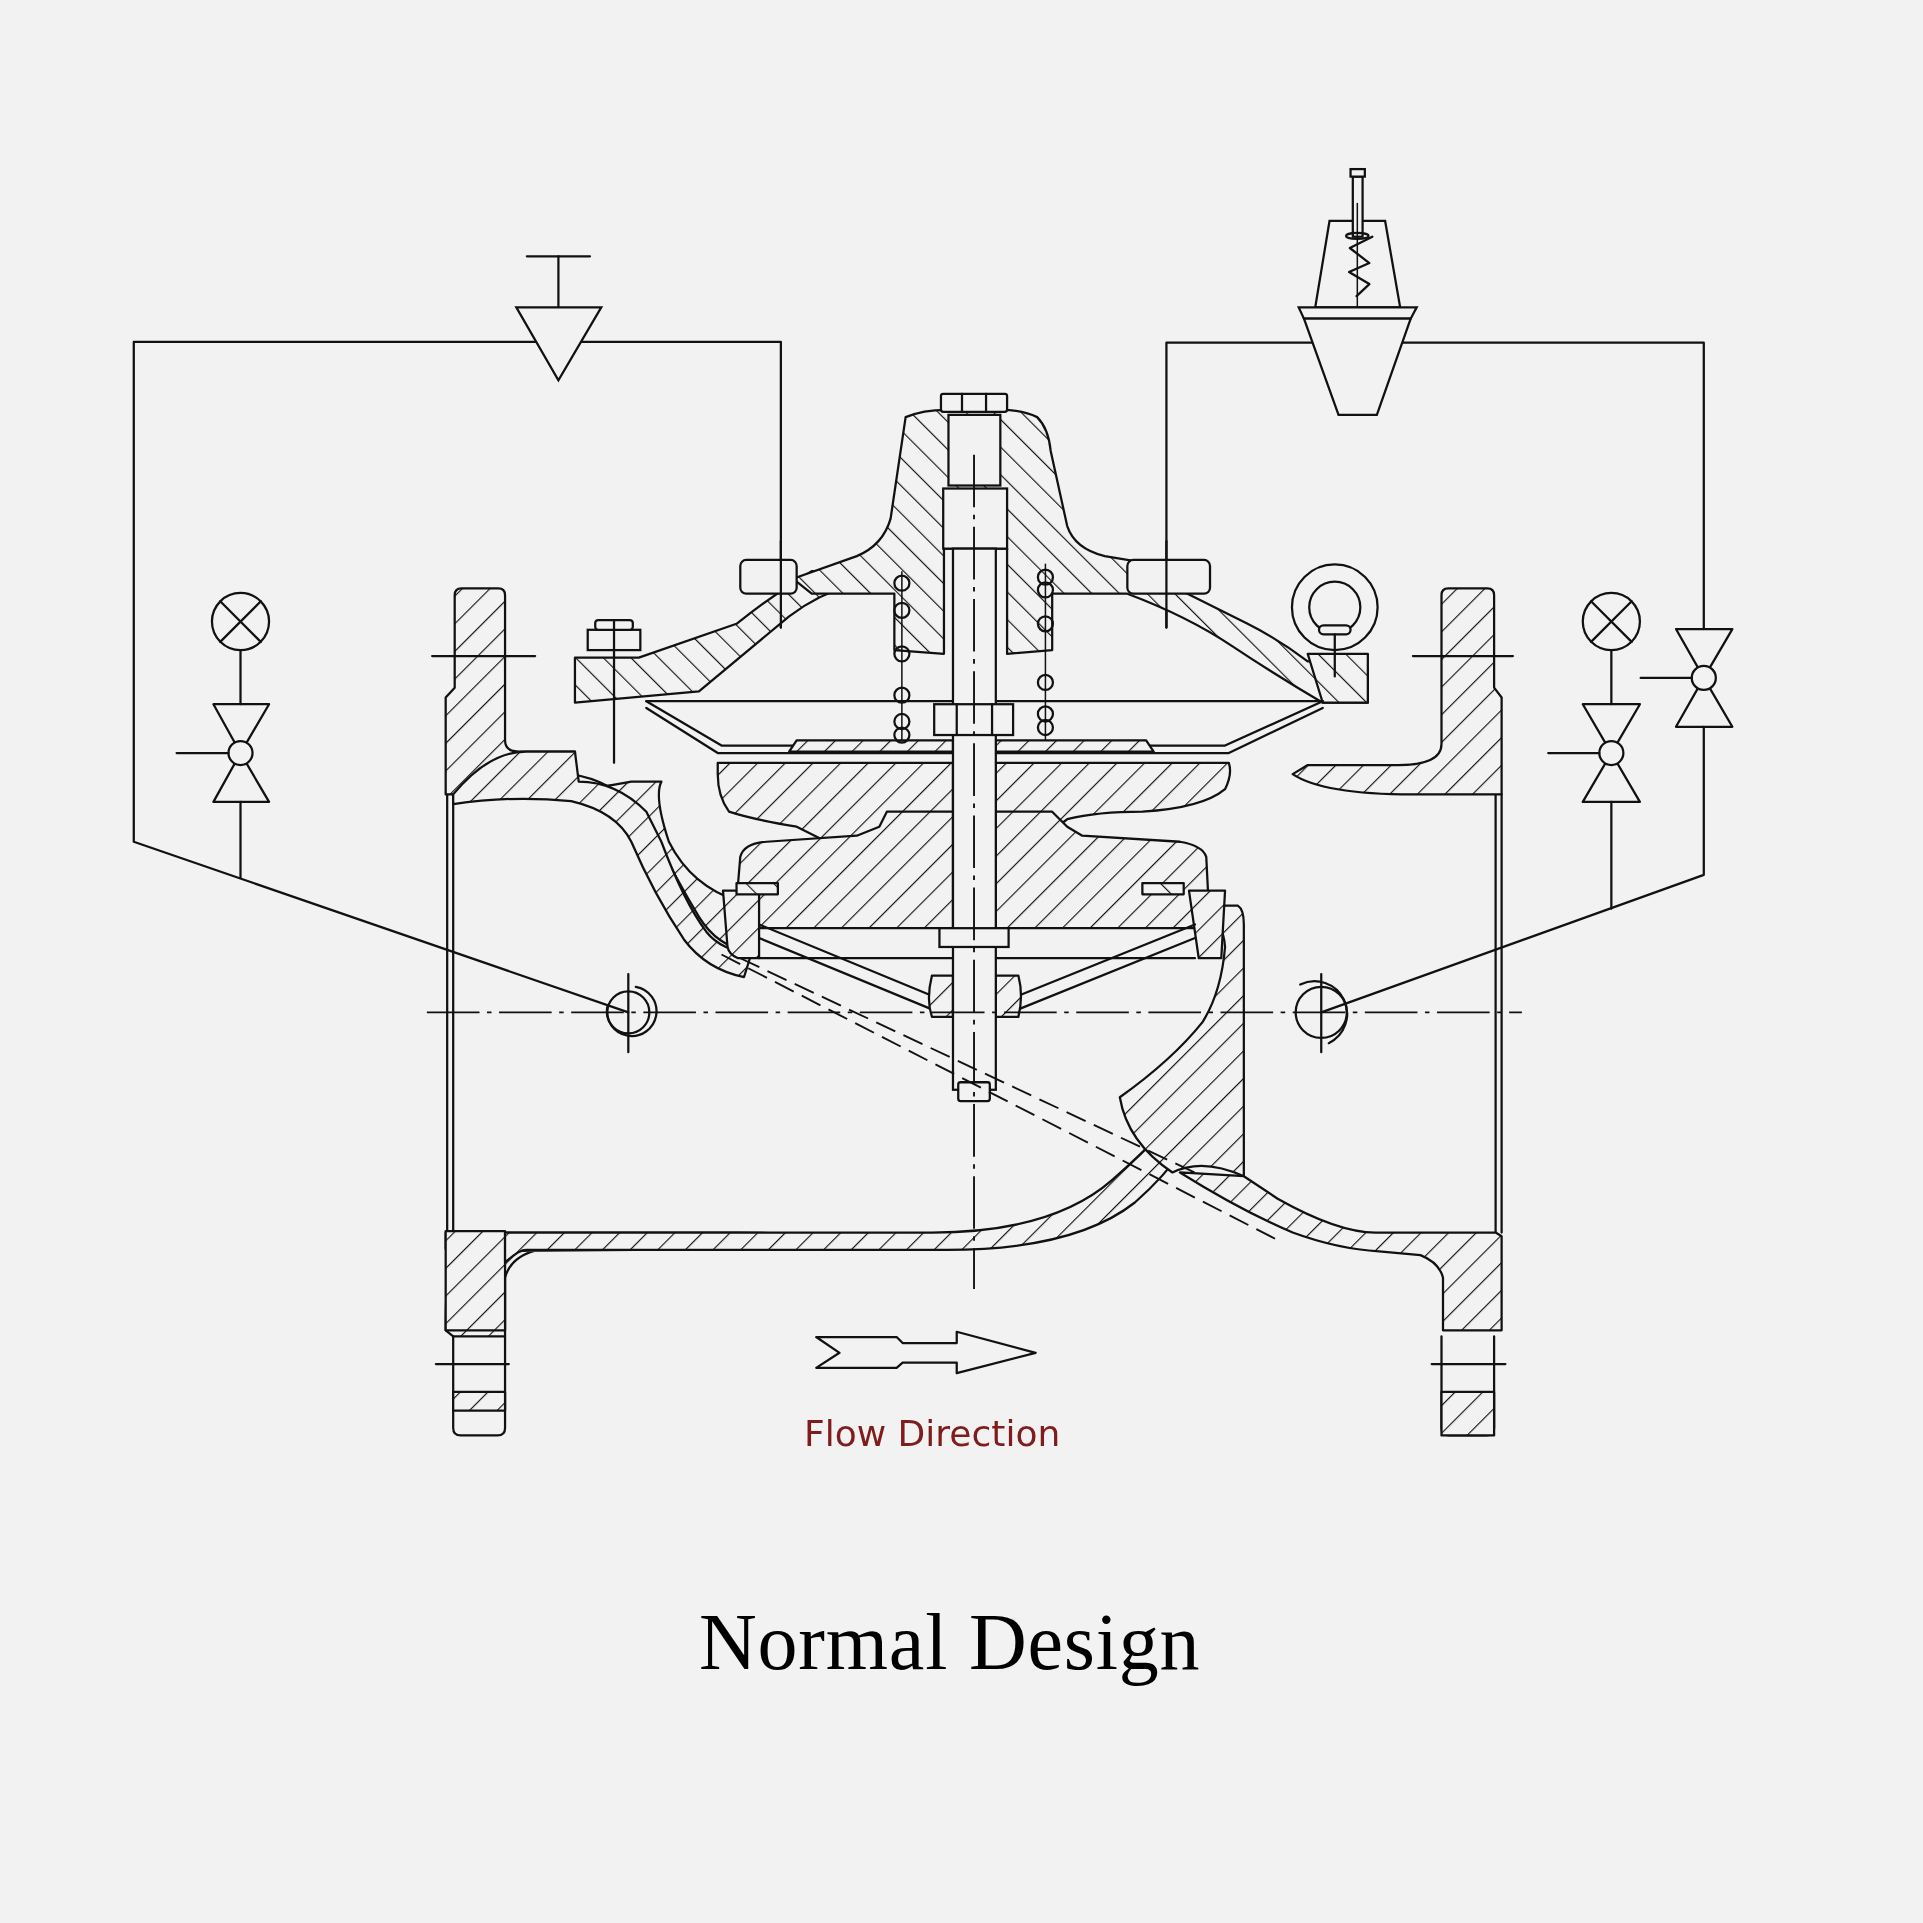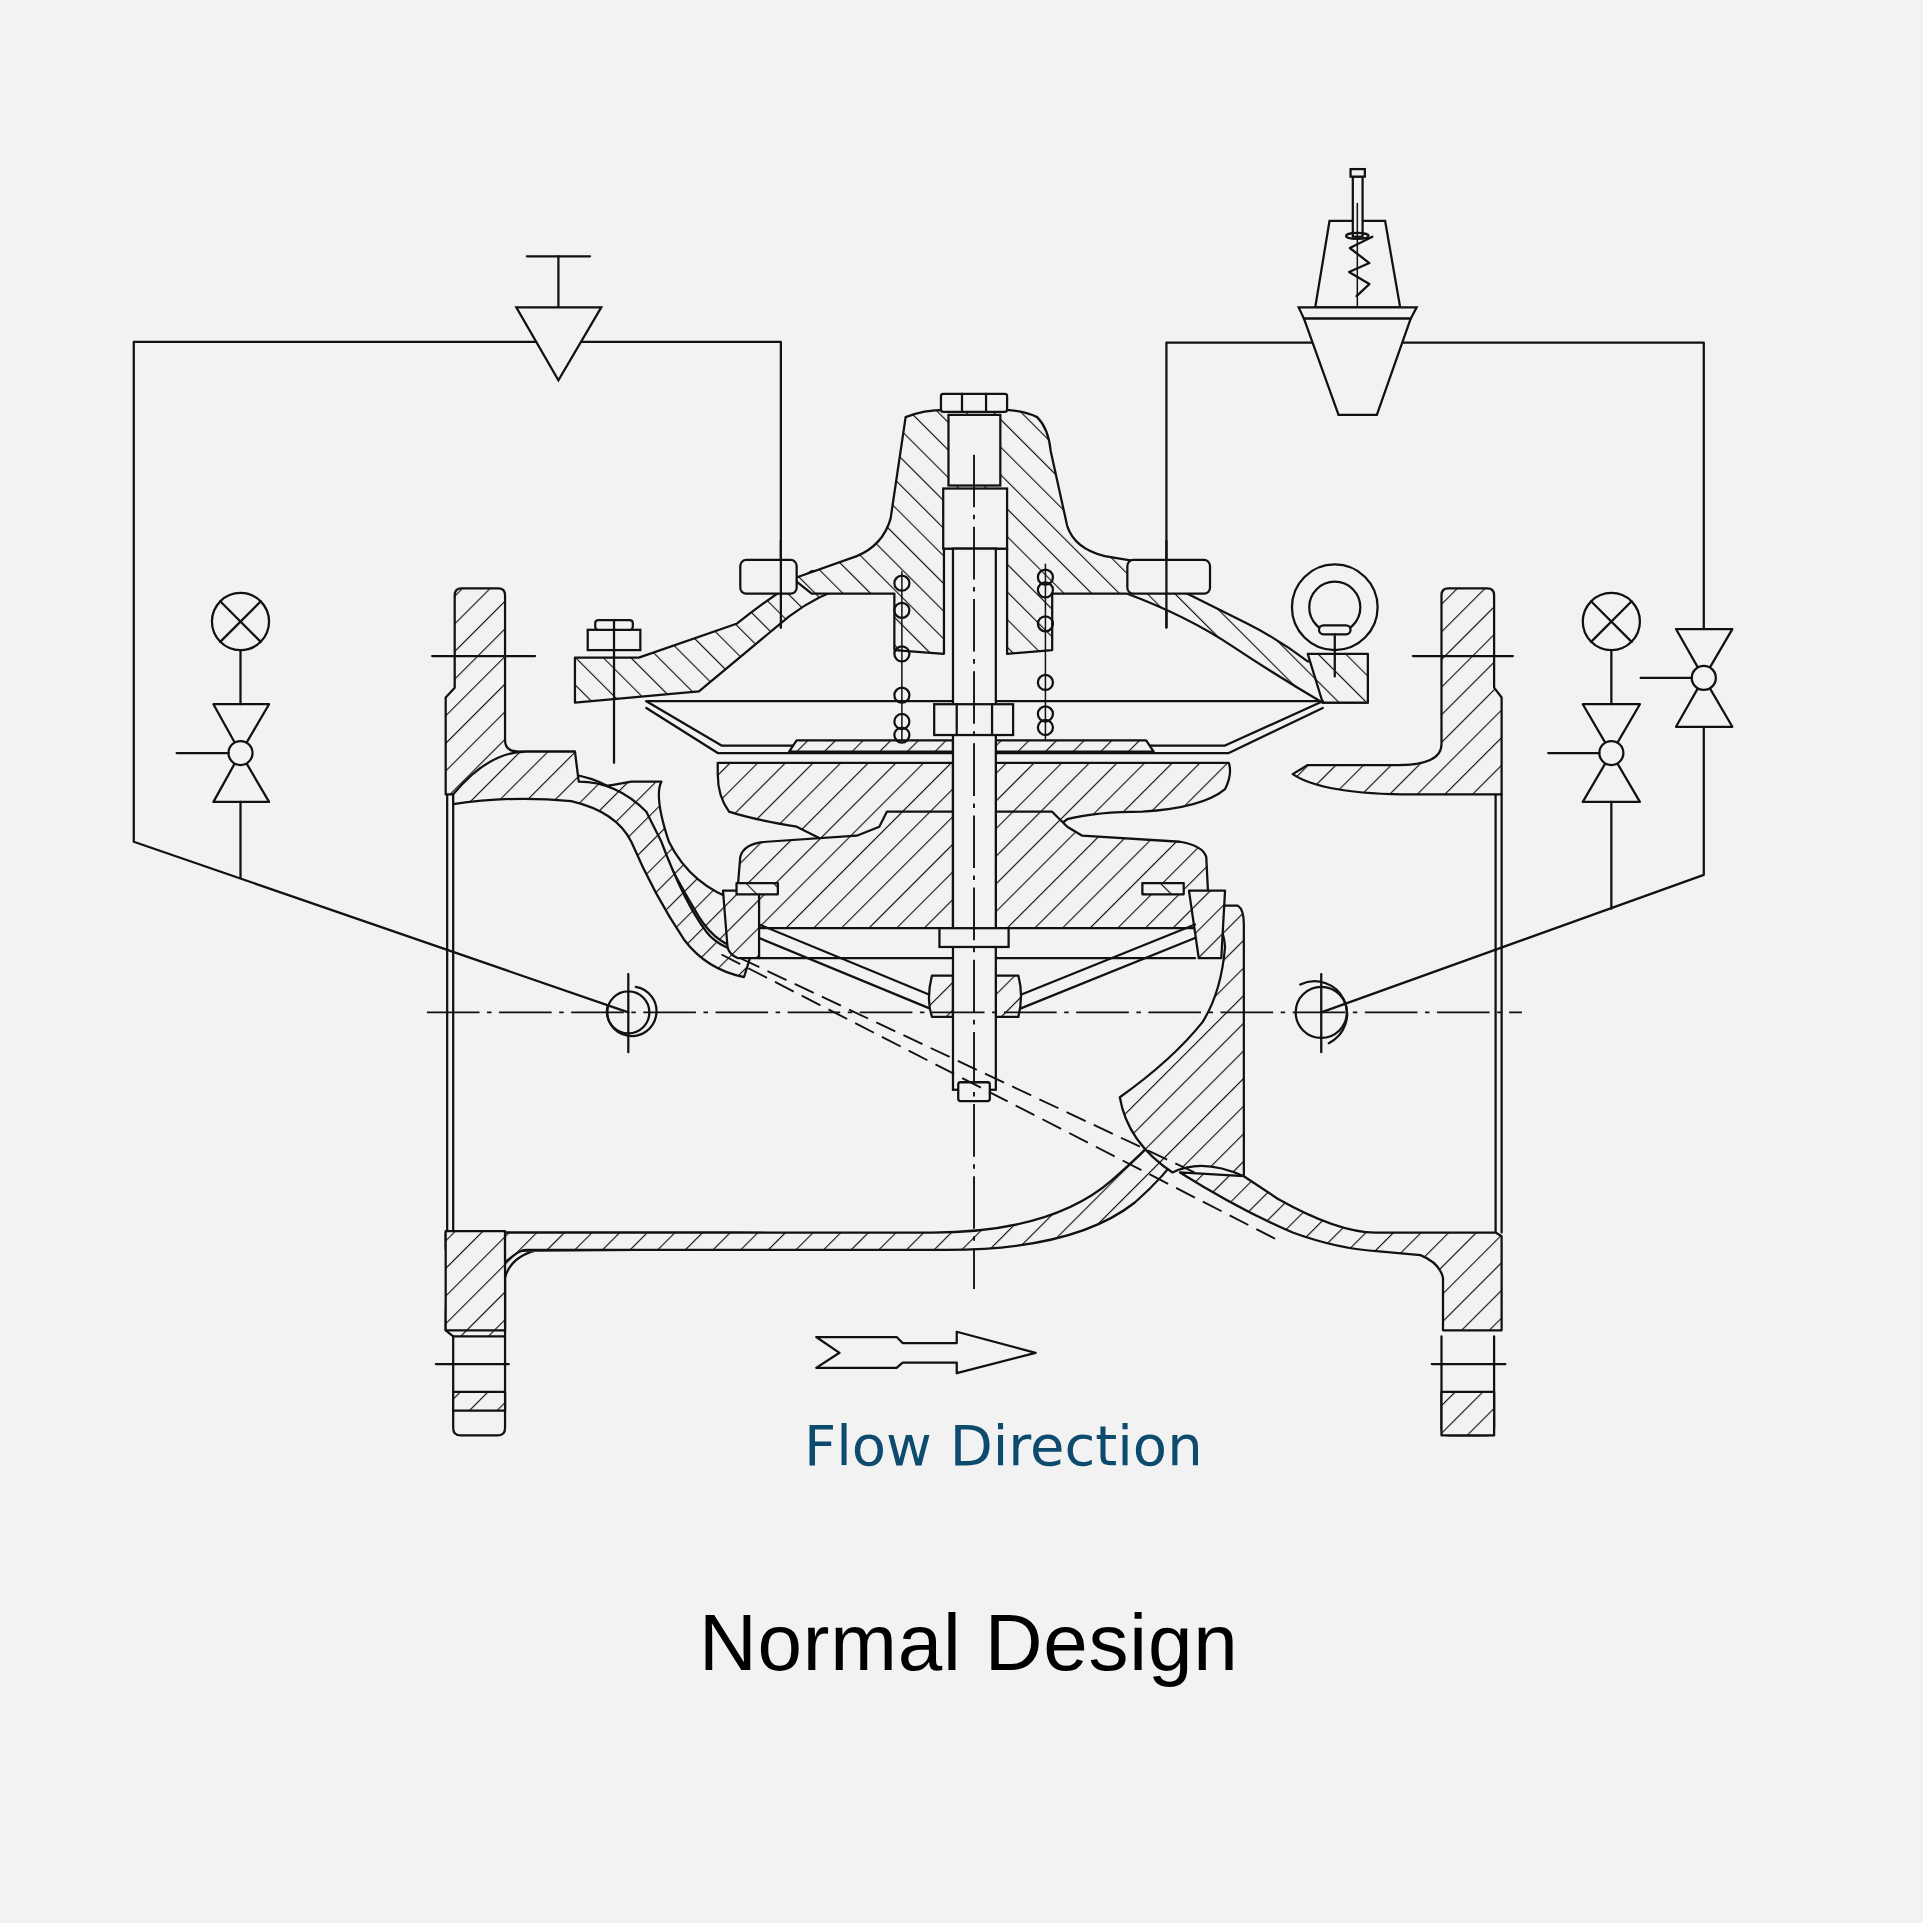--- a/index.html
+++ b/index.html
@@ -7,26 +7,26 @@
   #drawing { position: absolute; left: 0; top: 0; width: 1924px; height: 1924px; }
   .ln { fill: none; stroke: #111; stroke-width: 3; stroke-linejoin: round; stroke-linecap: round; }
   .thin { fill: none; stroke: #111; stroke-width: 2; }
   .hatch { fill: url(#hatchR); stroke: #111; stroke-width: 3; stroke-linejoin: round; }
   .hatchL { fill: url(#hatchL); stroke: #111; stroke-width: 3; stroke-linejoin: round; }
   .white { fill: #f2f2f2; stroke: #111; stroke-width: 3; }
   .center { fill: none; stroke: #111; stroke-width: 2.5; stroke-dasharray: 70 10 6 10; }
   .dash { fill: none; stroke: #111; stroke-width: 2.5; stroke-dasharray: 28 12; }
   .label-flow {
     position: absolute; left: 804px; top: 1413px; width: 286px;
-    font-family: "DejaVu Sans", sans-serif; font-size: 56px; color: #0c4a6e;
+    font-family: "DejaVu Sans", sans-serif; font-size: 36px; color: #7f1d1d;
     letter-spacing: 0px; white-space: nowrap;
   }
   .label-title {
     position: absolute; left: 699px; top: 1597px; width: 616px;
-    font-family: Liberation Sans, sans-serif; font-size: 80px; color: #000;
+    font-family: Liberation Serif, serif; font-size: 80px; color: #000;
     white-space: nowrap; letter-spacing: 0.8px;
   }
 </style>
 </head>
 <body>
 
 <svg id="drawing" viewBox="0 0 2560 2560" xmlns="http://www.w3.org/2000/svg">
   <defs>
     <pattern id="hatchR" patternUnits="userSpaceOnUse" width="26" height="26" patternTransform="rotate(45)">
       <rect width="26" height="26" fill="#f2f2f2"></rect>

